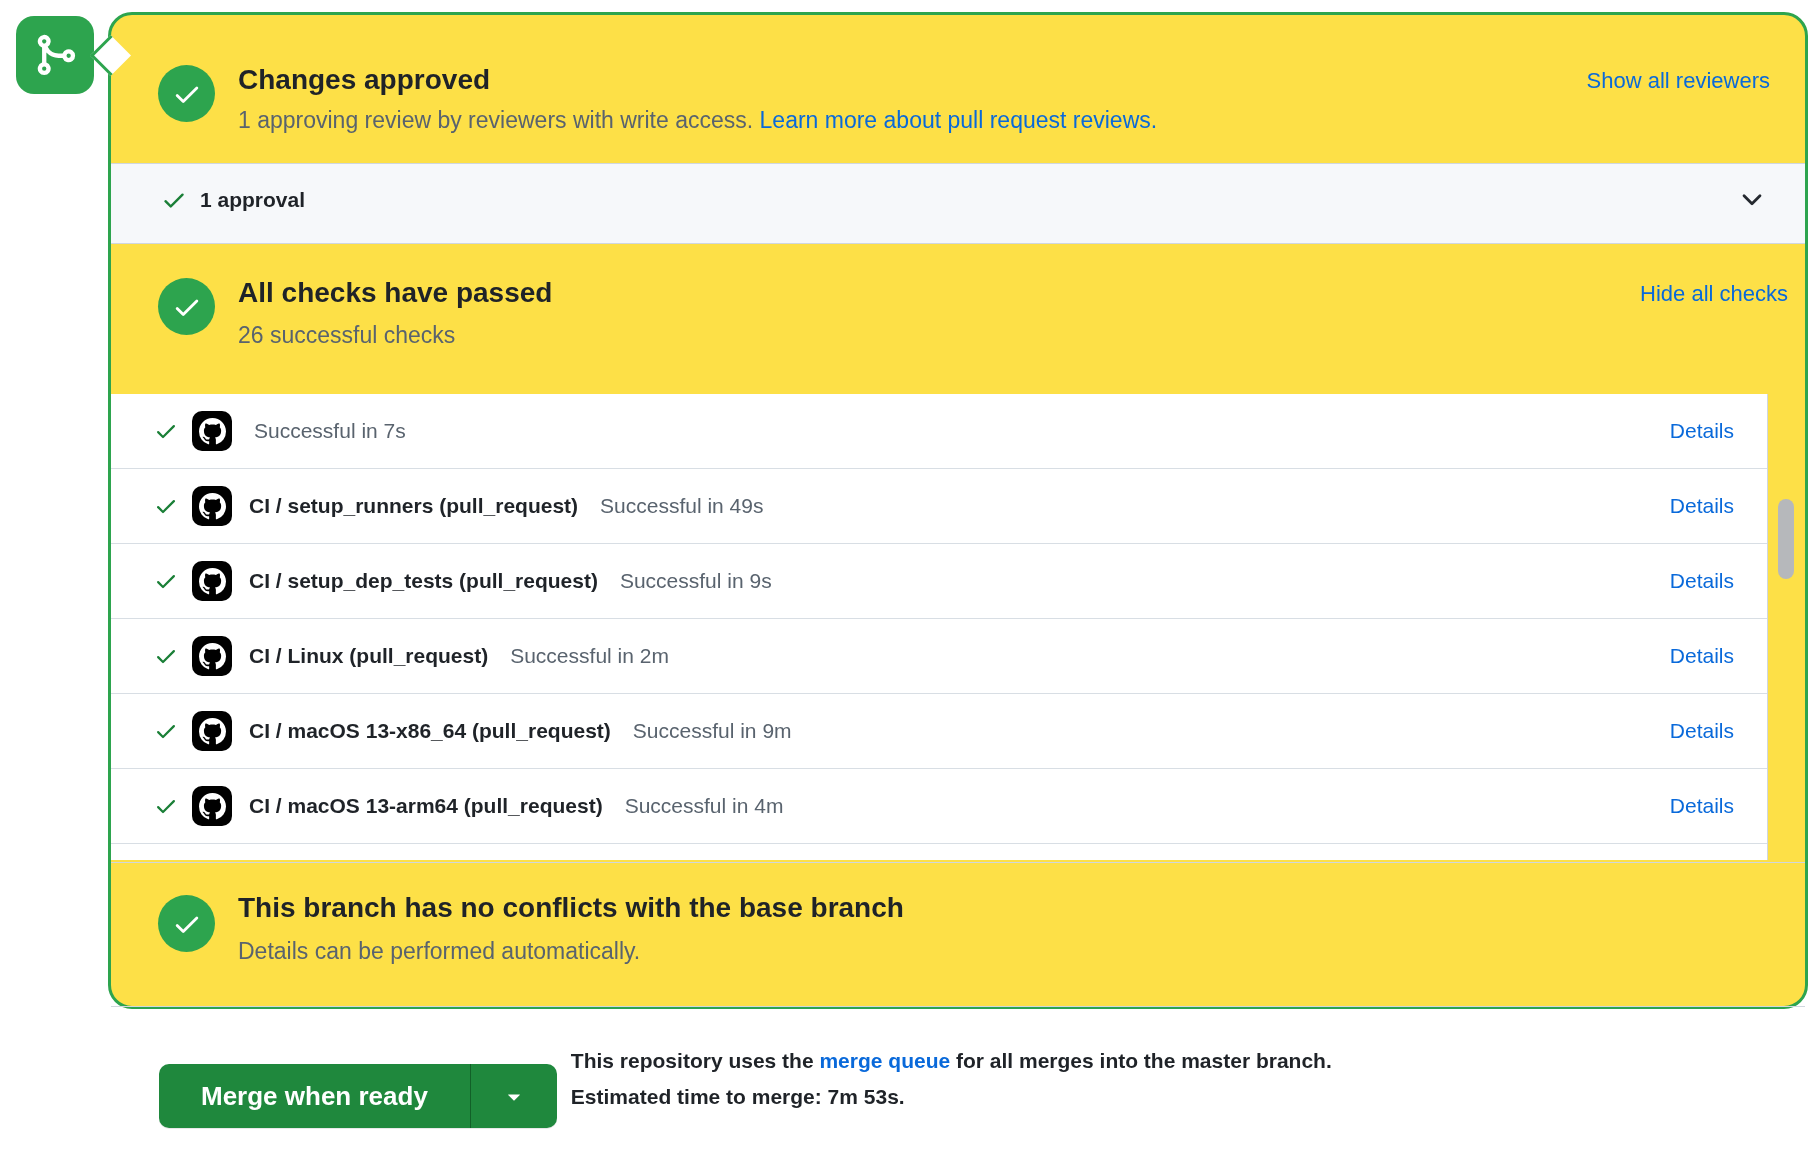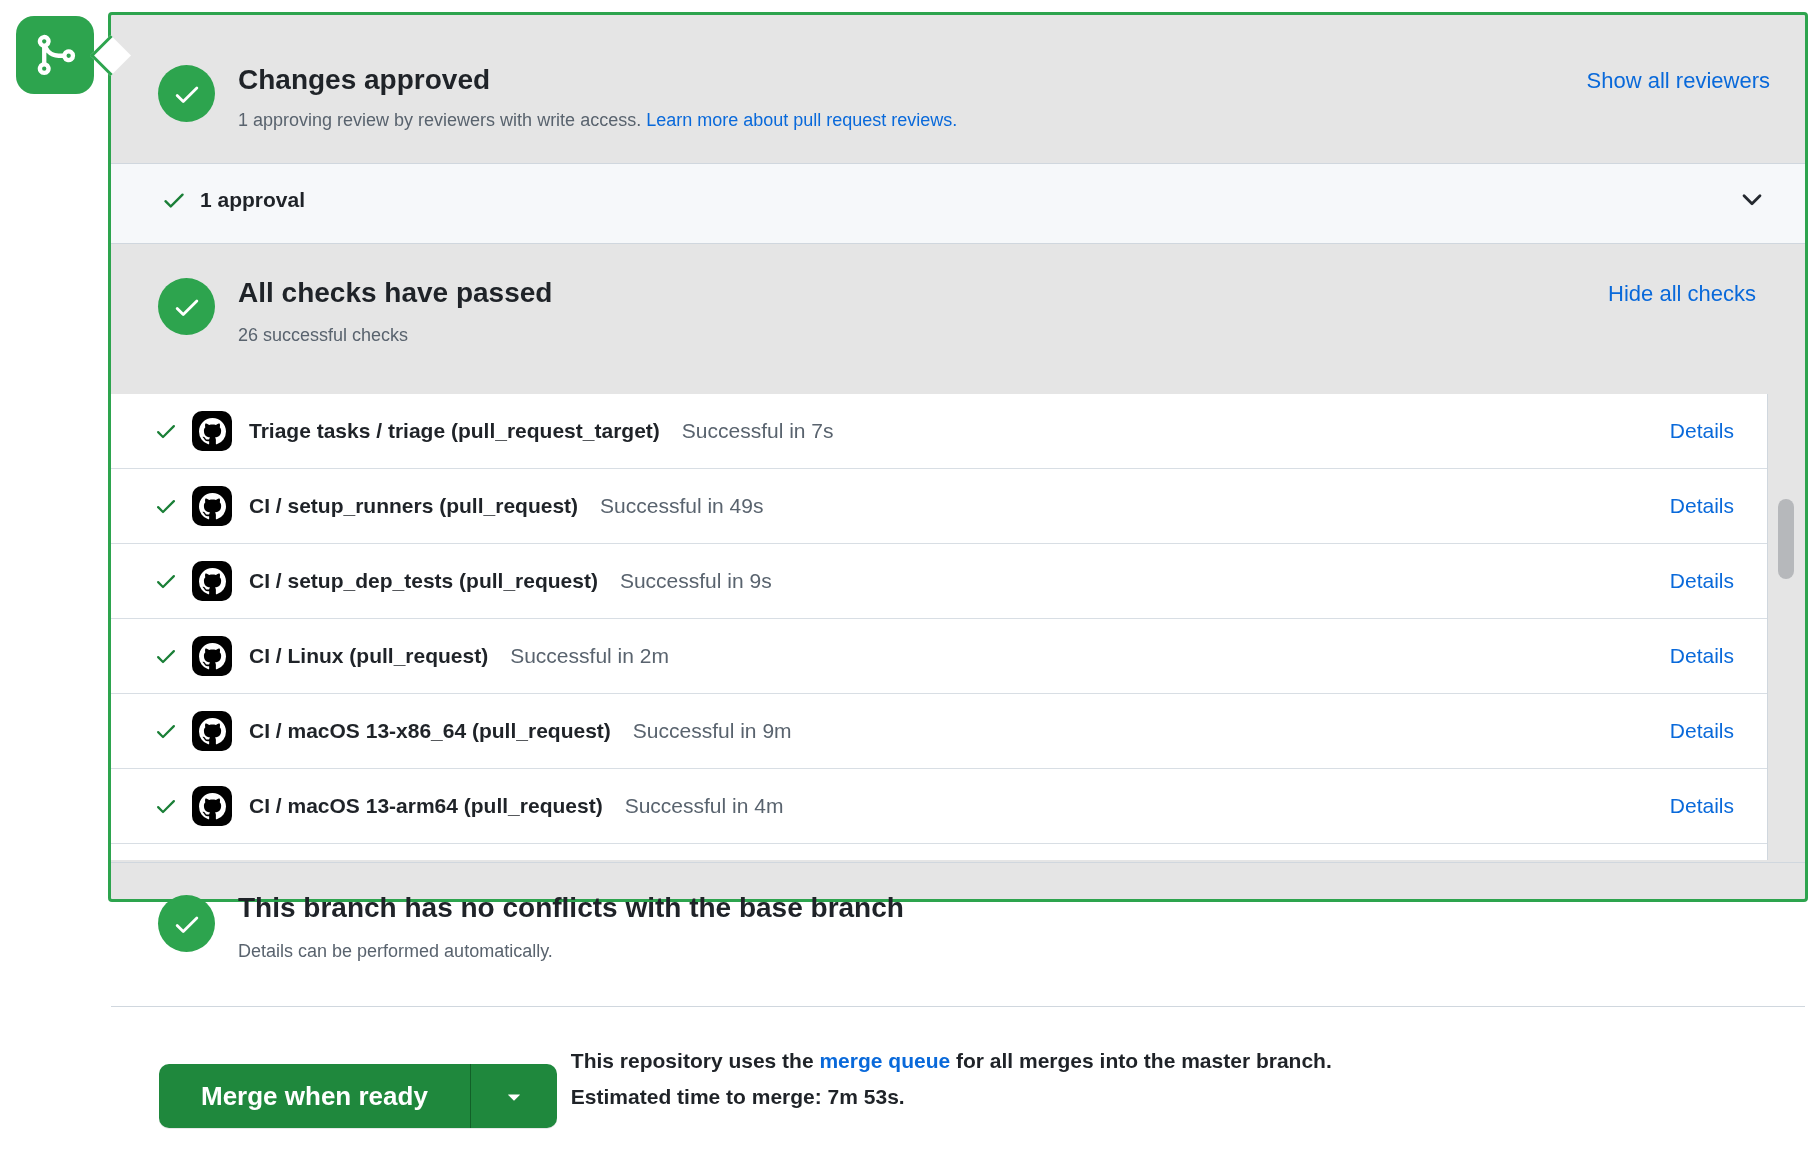--- a/index.html
+++ b/index.html
@@ -18,56 +18,56 @@
     --border:#d0d7de;
     --row-border:#d8dee4;
     --subtle:#f6f8fa;
   }
   .merge-badge{
     position:absolute;left:16px;top:16px;width:78px;height:78px;
     background:var(--success);border-radius:18px;
     display:flex;align-items:center;justify-content:center;
   }
   .card{
-    position:absolute;left:108px;top:12px;width:1700px;height:890px;
-    box-sizing:border-box;border:3px solid var(--success);border-radius:4px;
-    background:#e5e5e5;
+    position:absolute;left:108px;top:12px;width:1700px;height:997px;
+    box-sizing:border-box;border:3px solid var(--success);border-radius:24px;
+    background:#fde047;
   }
   .card::before{
     content:"";position:absolute;left:-15px;top:26px;width:26px;height:26px;
     background:#fff;border-left:3px solid var(--success);border-bottom:3px solid var(--success);
     transform:rotate(45deg);
   }
   .sec{box-sizing:border-box;position:relative;}
   .circle-check{
     width:57px;height:57px;border-radius:50%;background:var(--success);
     display:flex;align-items:center;justify-content:center;flex:none;
   }
   .sec-title{font-size:28px;font-weight:700;color:#1f2328;line-height:34px;margin:0;}
-  .sec-sub{font-size:18px;color:var(--muted);line-height:26px;margin:0;}
+  .sec-sub{font-size:23px;color:var(--muted);line-height:26px;margin:0;}
   .right-link{font-size:22px;color:var(--link);text-decoration:none;cursor:pointer;white-space:nowrap;}
 
   
   .sec-review{height:148px;padding:36px 35px 0 47px;display:flex;align-items:flex-start;}
   .sec-review .circle-check{margin-top:14px;}
   .sec-review .txt{margin-left:23px;}
   .sec-review .sec-title{margin-top:12px;margin-bottom:10px;}
   .sec-review .right-link{margin-left:auto;margin-top:17px;}
 
   
   .approval-row{
     height:71px;background:var(--subtle);
     border-top:1px solid var(--border);border-bottom:1px solid var(--border);
     display:flex;align-items:center;padding:0 38px 8px 50px;cursor:pointer;
   }
   .approval-row .label{font-size:21px;font-weight:700;margin-left:13px;}
   .approval-row .chev{margin-left:auto;display:flex;}
 
   
-  .sec-checks-head{height:150px;padding:30px 49px 0 47px;display:flex;align-items:flex-start;}
+  .sec-checks-head{height:150px;padding:30px 17px 0 47px;display:flex;align-items:flex-start;}
   .sec-checks-head .circle-check{margin-top:4px;}
   .sec-checks-head .txt{margin-left:23px;}
   .sec-checks-head .sec-title{margin-top:2px;margin-bottom:12px;}
   .sec-checks-head .right-link{margin-left:auto;margin-top:7px;}
 
   
   .checks-list{height:468px;position:relative;}
   .checks-rows{margin-right:37px;border-right:1px solid var(--border);}
   .check-row{
     height:75px;box-sizing:border-box;border-bottom:1px solid var(--row-border);
@@ -173,21 +173,20 @@
     <div class="checks-rows">
   <div class="check-row">
     <svg width="24" height="24" viewBox="0 0 16 16" fill="#1a7f37">
             <use href="#p-check"></use>
           </svg>
     <span class="avatar">
       <svg width="27" height="27" viewBox="0 0 16 16" fill="#ffffff">
               <use href="#p-octocat"></use>
             </svg>
     </span>
-    <span class="name row-name">Triage tasks / triage (pull_request_target)</span>
     <span class="status row-status">Successful in 7s</span>
     <a class="details row-details">Details</a>
   </div>
 
   <div class="check-row">
     <svg width="24" height="24" viewBox="0 0 16 16" fill="#1a7f37">
             <use href="#p-check"></use>
           </svg>
     <span class="avatar">
       <svg width="27" height="27" viewBox="0 0 16 16" fill="#ffffff">

